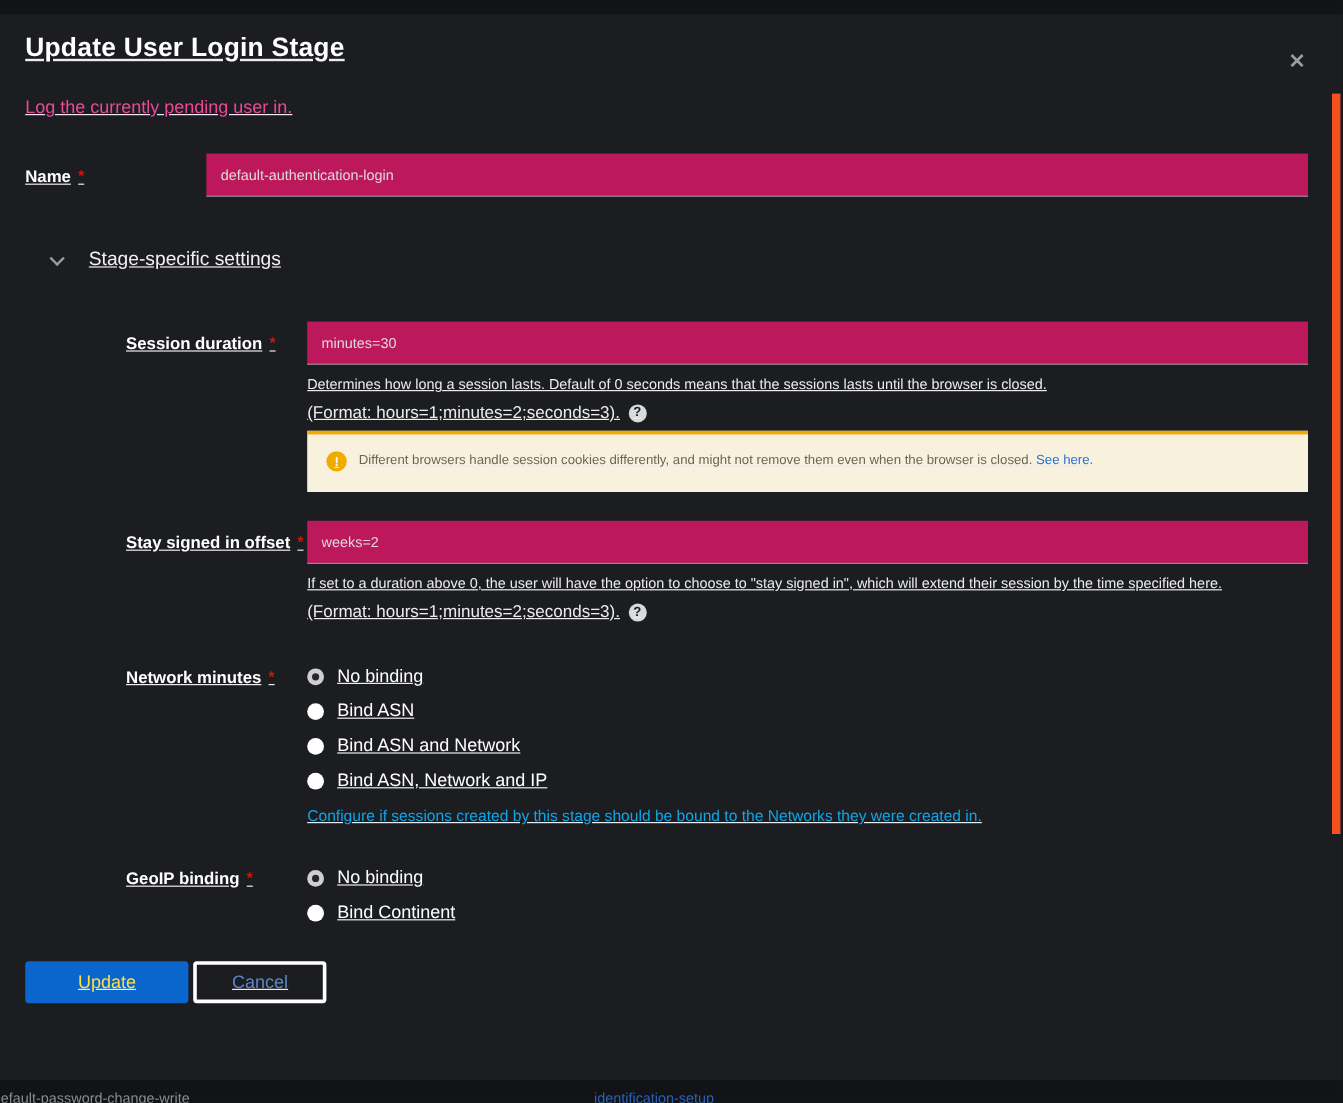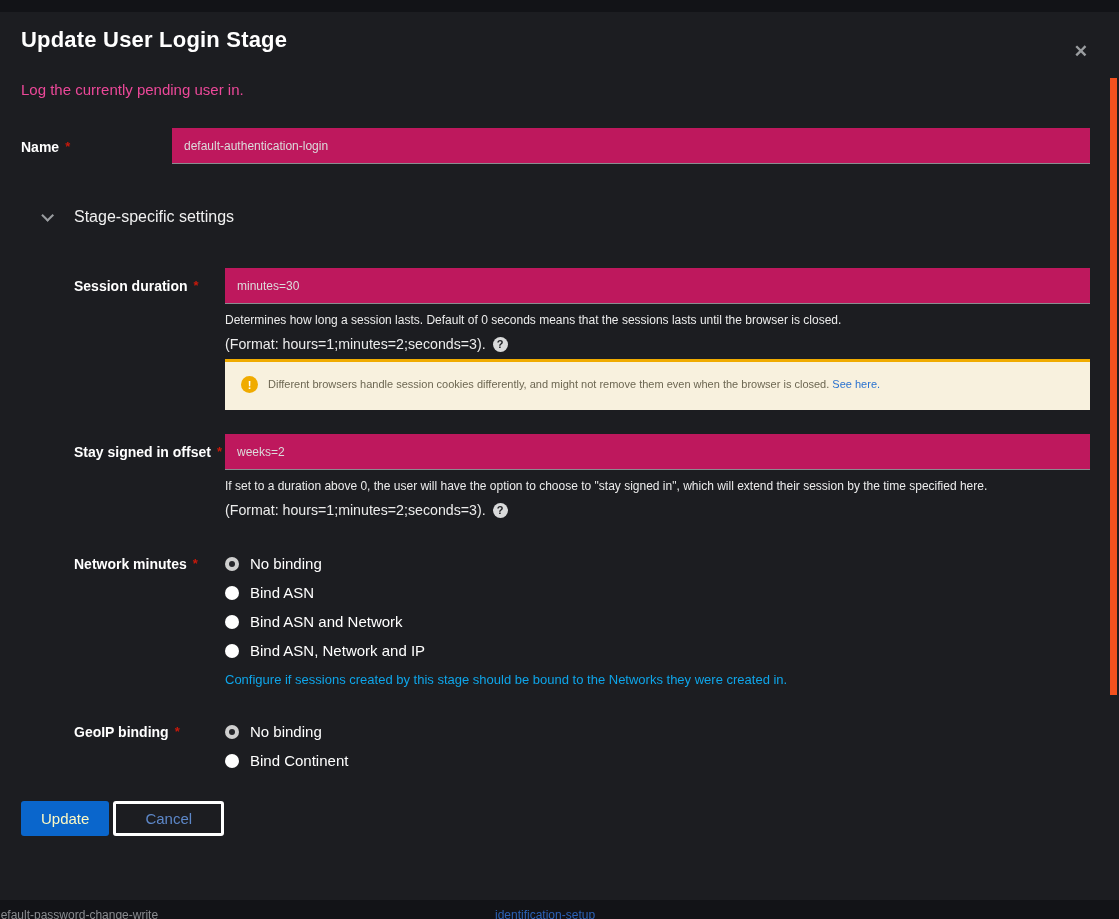--- a/index.html
+++ b/index.html
@@ -13,20 +13,21 @@
   
   .behind-text { position:absolute; top:908px; white-space:nowrap; font-size:12px; }
   .behind-text.left  { left:-6px;  color:#8a8c90; }
   .behind-text.right { left:495px; color:#2b62b8; }
 
   
   .modal {
     position:absolute; top:12px; left:0; width:1119px; height:888px;
     background:#1c1d21;
     padding:0 29px 0 21px;
+    text-decoration:underline;
   }
   .modal-header { position:relative; }
   h1.title { margin-top:14px; font-size:22px; line-height:27px; font-weight:700; color:#fff; letter-spacing:.2px; }
   .close {
     position:absolute; top:17px; right:2px;
     background:none; border:none; cursor:pointer;
     color:#9a9da0; font-size:17px; line-height:17px; font-weight:700;
   }
   .desc { margin-top:28px; font-size:15px; line-height:18px; color:#ec4899; }
 
@@ -47,21 +48,21 @@
   .name-row { margin-top:29px; }
 
   .section-header { margin-top:44px; display:flex; align-items:center; cursor:pointer; }
   .chev {
     width:9px; height:9px; margin-left:20px;
     border-right:2px solid #9a9da0; border-bottom:2px solid #9a9da0;
     transform:rotate(45deg) translateY(-3px);
   }
   .section-title { margin-left:24px; font-size:16px; color:#f0f0f0; }
 
-  .section-body { margin-left:53px; }
+  .section-body { margin-left:84px; }
   .fieldrow-session { margin-top:42px; }
   .fieldrow-stay    { margin-top:24px; }
   .fieldrow-net     { margin-top:32px; }
   .fieldrow-geo     { margin-top:31px; }
 
   .help { margin-top:6px; font-size:12px; line-height:21px; color:#ececec; }
   .format { margin-top:3px; font-size:14.2px; line-height:21px; color:#ececec; display:flex; align-items:center; }
   .qicon {
     display:inline-flex; align-items:center; justify-content:center;
     width:15px; height:15px; border-radius:50%;
@@ -99,21 +100,21 @@
   }
   .radio-label { margin-left:11px; font-size:15px; color:#fff; }
   .radio-help { margin-top:4px; font-size:13px; line-height:21px; color:#0ea5e9; }
 
   
   .footer { margin-top:22px; display:flex; gap:4px; }
   .btn {
     height:35px; border-radius:3px; font-family:"Liberation Sans", sans-serif;
     font-size:15px; cursor:pointer;
   }
-  .btn.primary { background:#0a66cc; color:#fef9c3; border:none; padding:0 20px; }
+  .btn.primary { background:#0a66cc; color:#fde047; border:none; padding:0 44px; }
   .btn.secondary { background:transparent; color:#5d87c8; border:3px solid #ffffff; padding:0 29px; }
 
   
   .scrollbar-thumb {
     position:absolute; right:2px; top:78px;
     width:7px; height:617px; background:#f4511e;
   }
 </style>
 </head>
 <body>

